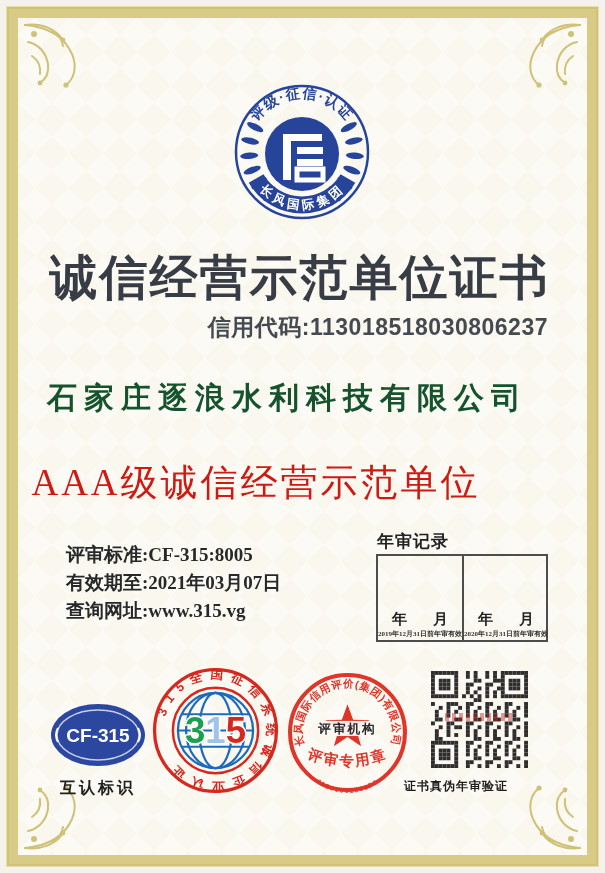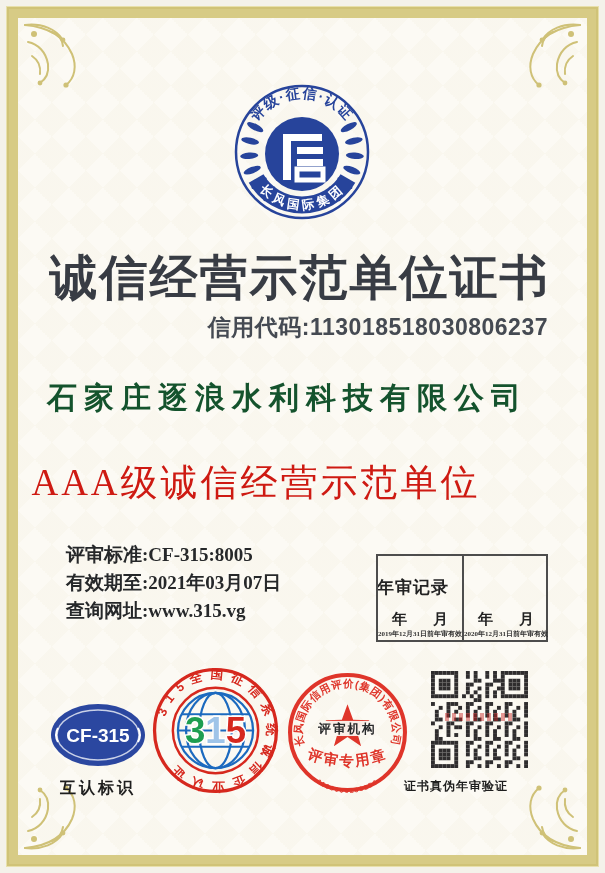--- a/index.html
+++ b/index.html
@@ -28,21 +28,21 @@
   .company{position:absolute;left:0;top:378px;width:605px;
         font-size:30px;font-weight:bold;letter-spacing:7px;color:#14532d;margin-left:47px;}
   .rating{position:absolute;left:0;top:447px;width:512px;text-align:center;
         font-family:"Liberation Serif", serif;font-size:37px;font-weight:normal;
         letter-spacing:3px;color:#ce1a12;margin-top:11px;}
 
   .details{position:absolute;left:66px;top:541px;font-family:"Liberation Serif", serif;
         font-size:19px;font-weight:bold;color:#26282a;line-height:28px;}
 
   .ar-title{position:absolute;left:377px;top:530px;font-family:"Liberation Serif", serif;
-        font-size:17px;font-weight:bold;color:#222;letter-spacing:1px;margin-top:46px;}
+        font-size:17px;font-weight:bold;color:#222;letter-spacing:1px;}
   .ar-table{position:absolute;left:376px;top:554px;width:172px;height:88px;
         border:2px solid #4d4d4d;display:flex;box-sizing:border-box;}
   .ar-cell{flex:1;display:flex;flex-direction:column;justify-content:flex-end;align-items:center;
         box-sizing:border-box;padding-bottom:1px;}
   .ar-cell + .ar-cell{border-left:2px solid #4d4d4d;}
   .ar-ym{display:flex;gap:26px;font-family:"Liberation Serif", serif;font-size:15px;font-weight:bold;color:#222;}
   .ar-note{font-family:"Liberation Serif", serif;font-size:7px;font-weight:bold;color:#333;white-space:nowrap;}
 
   .cf315{position:absolute;left:48px;top:700px;width:100px;height:70px;}
   .cf315-caption{position:absolute;left:56px;top:778px;width:84px;text-align:center;

